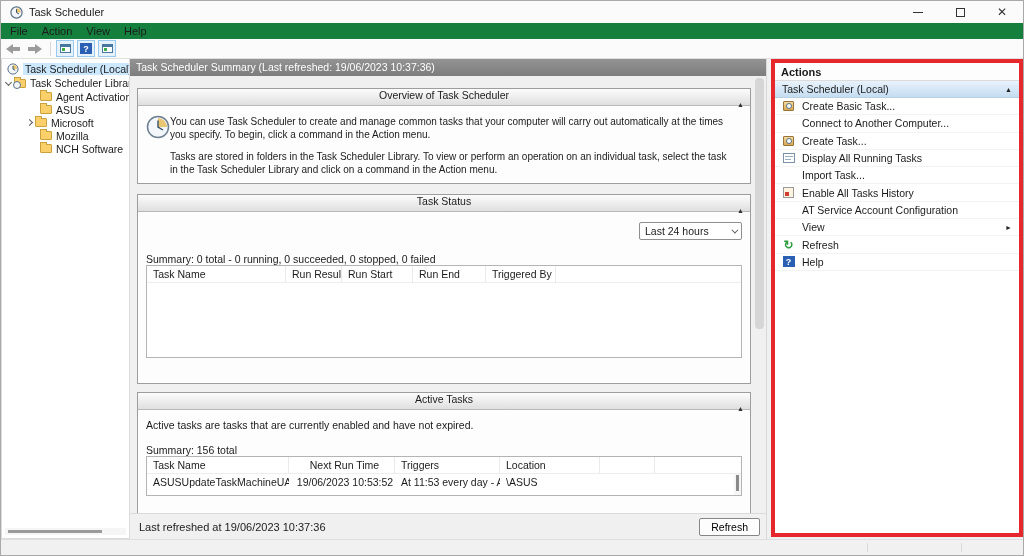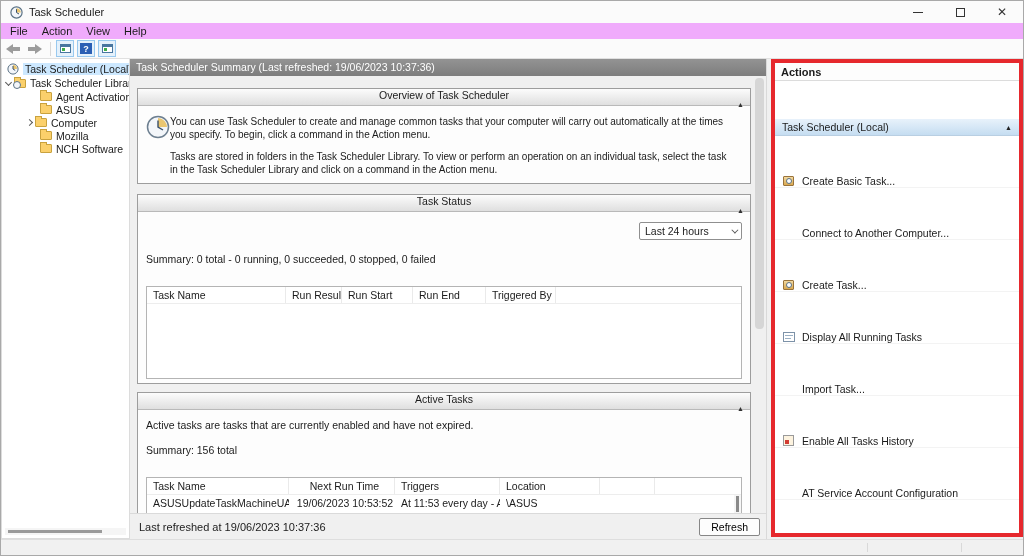--- a/index.html
+++ b/index.html
@@ -10,21 +10,21 @@
 
   
   .titlebar { height:22px; background:#fbfbfb; display:flex; align-items:center; padding-left:9px; flex:none;text-align:center; }
   .titlebar .app-title { margin-left:6px; font-size:11px; color:#1b1b1b; }
   .win-controls { margin-left:auto; display:flex; height:100%; }
   .win-btn { width:42px; height:100%; display:flex; align-items:center; justify-content:center; color:#333; font-size:12px; cursor:default; }
   .win-btn.max span { display:block; width:9px; height:9px; border:1px solid #333; }
   .win-btn.min span { display:block; width:10px; border-top:1px solid #333; }
 
   
-  .menubar { height:16px; background:#f0abfc; display:flex; align-items:center; padding-left:2px; flex:none; }
+  .menubar { height:16px; background:#15803d; display:flex; align-items:center; padding-left:2px; flex:none; }
   .menu-item { padding:0 7px; line-height:16px; }
 
   
   .toolbar { height:20px; background:#fbfbfb; border-bottom:1px solid #e0e0e0; display:flex; align-items:center; padding-left:5px; flex:none; }
   .nav-arrow { width:15px; height:10px; position:relative; margin-right:6px; }
   .nav-arrow .stem { position:absolute; top:3px; width:8px; height:4px; background:#9c9c9c; }
   .nav-arrow .head { position:absolute; top:0; width:0; height:0; border-top:5px solid transparent; border-bottom:5px solid transparent; }
   .nav-arrow.left .stem { right:1px; }
   .nav-arrow.left .head { left:0; border-right:7px solid #9c9c9c; }
   .nav-arrow.right .stem { left:1px; }
@@ -73,38 +73,38 @@
   .overview-text { font-size:10px; line-height:13px; max-width:565px; }
   .overview-text p + p { margin-top:9px; }
 
   .status-body, .active-body { padding:0 8px; }
   .period-row { display:flex; align-items:center; margin-top:10px; }
   .period-label { font-size:10.5px; }
   .dropdown { margin-left:auto; width:103px; height:18px; background:#fff; border:1px solid #8f8f8f; border-radius:2px; display:flex; align-items:center; padding:0 5px; font-size:10.5px; }
   .dropdown .dd-chev { margin-left:auto; width:5px; height:5px; border-right:1px solid #555; border-bottom:1px solid #555; transform:rotate(45deg) translateY(-2px); }
   .summary-line { margin-top:13px; font-size:10.5px; }
 
-  .ms-table { background:#fff; border:1px solid #b4b4b4; margin-top:21px; position:relative; overflow:hidden; }
+  .ms-table { background:#fff; border:1px solid #b4b4b4; position:relative; overflow:hidden; }
   .tbl-head { display:flex; height:17px; border-bottom:1px solid #ededed; align-items:center; }
   .tbl-head .cell { border-right:1px solid #eaeaea; height:100%; line-height:16px; padding-left:6px; font-size:10.5px; white-space:nowrap; overflow:hidden; }
   .tbl-row { display:flex; height:16px; align-items:center; }
   .tbl-row .cell { padding-left:6px; font-size:10.5px; white-space:nowrap; overflow:hidden; }
   .t-status { height:93px; }
   .t-active { height:40px; }
   .c1 { width:139px; flex:none; } .c2 { width:56px; flex:none; } .c3 { width:71px; flex:none; } .c4 { width:73px; flex:none; } .c5 { width:70px; flex:none; }
   .a1 { width:142px; flex:none; } .a2 { width:106px; flex:none;text-align:center; } .a3 { width:105px; flex:none; } .a4 { width:100px; flex:none; } .a5 { width:55px; flex:none; }
   .cell.grow { flex:1; border-right:none; }
   .tbl-vscroll { position:absolute; right:0; top:17px; bottom:0; width:7px; background:#f6f6f6; }
   .tbl-vscroll .thumb { width:3px; height:16px; background:#8a8a8a; margin:1px auto 0; }
 
   .center-footer { height:26px; flex:none; background:#f0f0f0; border-top:1px solid #dadada; display:flex; align-items:center; padding:0 6px 0 9px; }
   .refresh-btn { margin-left:auto; background:#fdfdfd; border:1px solid #868686; border-radius:2px; height:18px; padding:0 11px; font-size:10.5px; font-family:"Liberation Sans", sans-serif; }
 
   
-  .actions-outer { width:252px; flex:none; margin-left:4px; margin-bottom:2px; border:4px solid #e6282d; background:#fff; display:flex; flex-direction:column; overflow:hidden;gap:38px; }
+  .actions-outer { width:252px; flex:none; margin-left:4px; margin-bottom:2px; border:4px solid #e6282d; background:#fff; display:flex; flex-direction:column; overflow:hidden; }
   .actions-title { height:18px; flex:none; font-weight:bold; font-size:11px; line-height:18px; padding-left:6px; border-bottom:1px solid #dcdcdc; background:#fdfdfd; }
   .actions-group { height:17px; flex:none; display:flex; align-items:center; padding:0 7px; background:linear-gradient(#e8f2fb,#c5ddf1); border-bottom:1px solid #b9cfe2; font-size:10.5px; }
   .group-collapse { margin-left:auto; font-size:7px; color:#222; line-height:1; }
   .action-item { height:17.3px; display:flex; align-items:center; padding:0 7px 0 6px; border-bottom:1px solid #f3f3f3; font-size:10.5px; }
   .ai-icon { width:15px; height:13px; flex:none; margin-right:6px; display:flex; align-items:center; justify-content:center; }
   .submenu-arrow { margin-left:auto; font-size:7px; color:#222; line-height:1; }
   .scroll-icon { width:11px; height:10px; background:linear-gradient(#f2d9a0,#d9a84f); border:1px solid #9a733a; border-radius:1px; position:relative; }
   .scroll-icon:after { content:""; position:absolute; right:1px; bottom:1px; width:4px; height:4px; border-radius:50%; background:#fdfdfd; border:1px solid #5b7285; }
   .runtasks-icon { width:12px; height:10px; border:1px solid #7d92a8; background:#fff; position:relative; }
   .runtasks-icon:before { content:""; position:absolute; left:1px; top:2px; right:1px; border-top:1px solid #9bb0c4; }
@@ -189,21 +189,21 @@
         <span class="folder"></span>
         <span>Agent Activation Runt</span>
       </div>
       <div class="tree-row child" style="padding-left:38px">
         <span class="folder"></span>
         <span>ASUS</span>
       </div>
       <div class="tree-row child" style="padding-left:25px">
         <span class="chev right"></span>
         <span class="folder"></span>
-        <span>Computer</span>
+        <span>Microsoft</span>
       </div>
       <div class="tree-row child" style="padding-left:38px">
         <span class="folder"></span>
         <span>Mozilla</span>
       </div>
       <div class="tree-row child" style="padding-left:38px">
         <span class="folder"></span>
         <span>NCH Software</span>
       </div>
       <div class="tree-hscroll">

